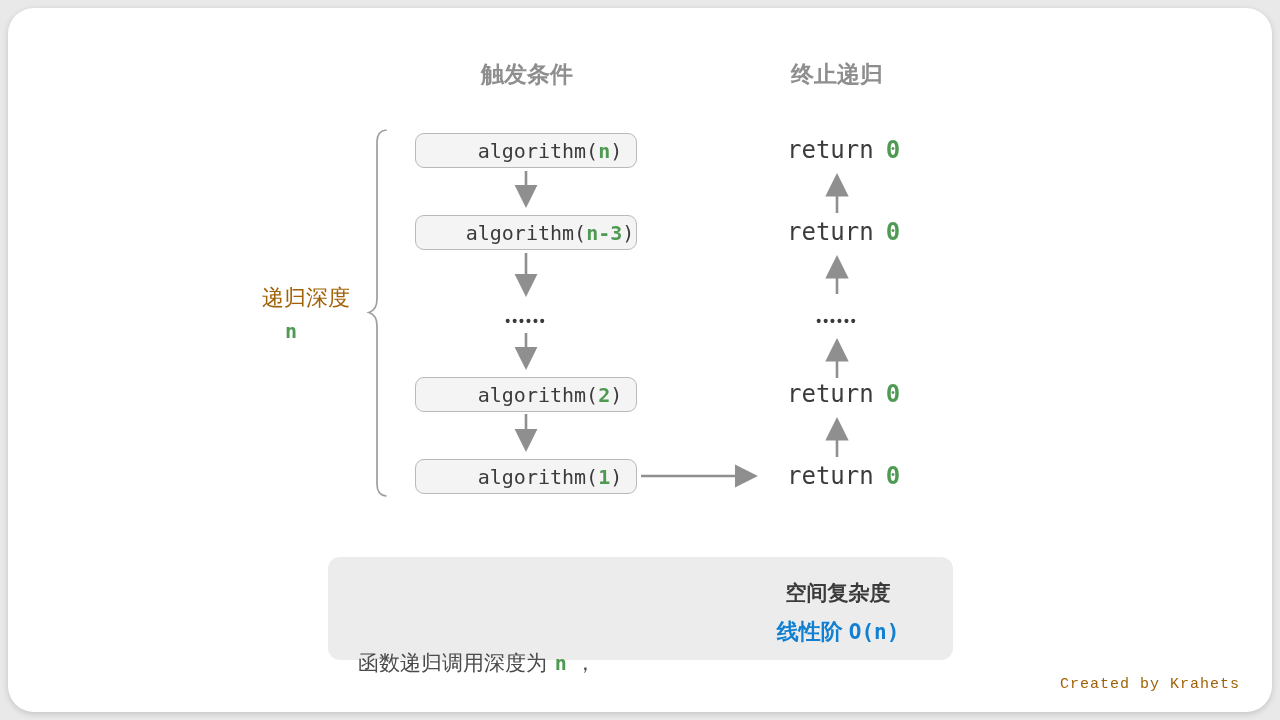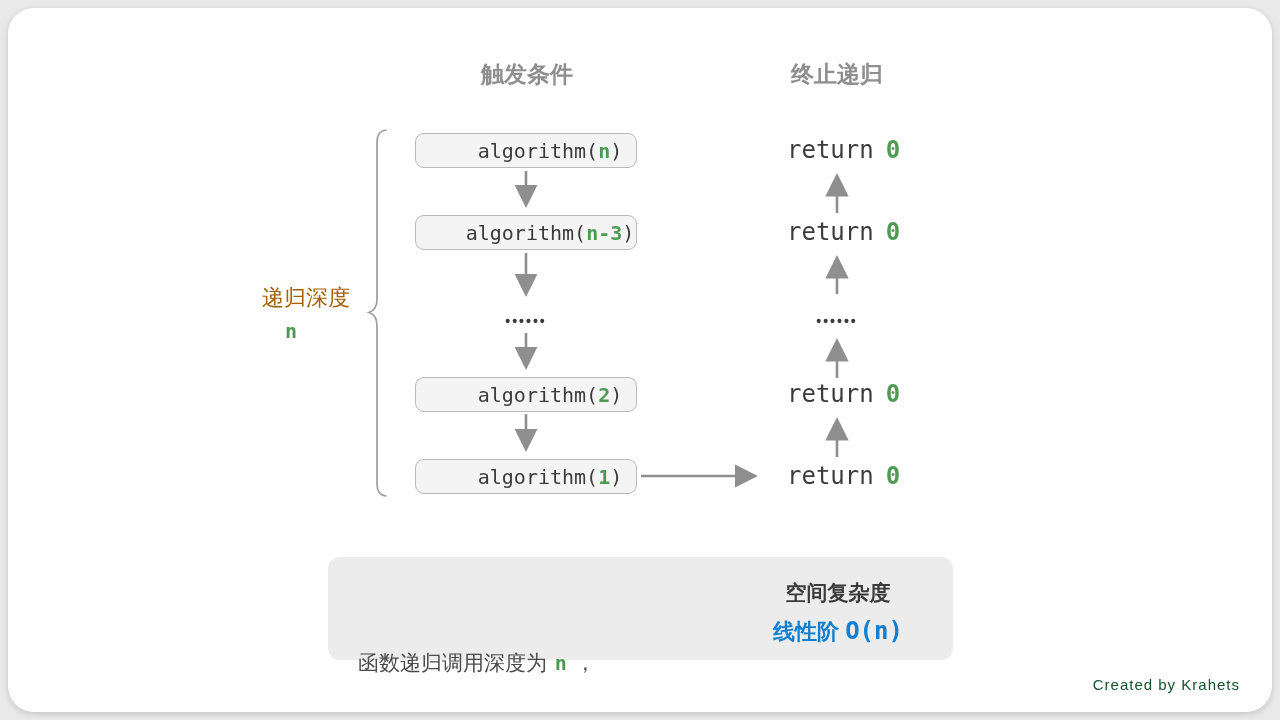--- a/index.html
+++ b/index.html
@@ -35,24 +35,24 @@
                font-weight:700; color:#8c8c8c; line-height:31px; white-space:nowrap; }
   .summary-box { position:absolute; left:328px; top:557px; width:625px; height:103px;
                  background:#ececec; border-radius:12px; }
   .sum-left { position:absolute; left:358px; top:570px; font-size:21px;
               color:#4b4b4b; line-height:37px; white-space:pre; }
   .sum-left .var { font-family:"DejaVu Sans Mono", monospace; font-size:20px; margin:0 2px; }
   .sum-right-title { position:absolute; left:838px; top:579px; transform:translateX(-50%);
                      font-size:21px; font-weight:700; color:#3b3b3b; white-space:nowrap; }
   .sum-right-value { position:absolute; left:838px; top:617px; transform:translateX(-50%);
                      font-size:22px; font-weight:700; color:#1180d2; white-space:pre; }
-  .sum-right-value .mono { font-size:24px; font-weight:700; }
+  .sum-right-value .mono { font-size:21px; font-weight:700; }
   .watermark { position:absolute; right:40px; top:676px;
-               font-family:Liberation Sans, sans-serif; font-size:15px;
-               color:#14532d; letter-spacing:1px; }
+               font-family:Liberation Mono, monospace; font-size:15px;
+               color:#a16207; letter-spacing:1px; }
 </style>
 </head>
 <body>
 
 <div class="stage">
   <div class="canvas"></div>
 
   <svg class="overlay" viewBox="0 0 1280 720" xmlns="http://www.w3.org/2000/svg">
     <defs>
       <marker id="ah" markerWidth="11" markerHeight="10" refX="7.5" refY="4.5" orient="auto">

